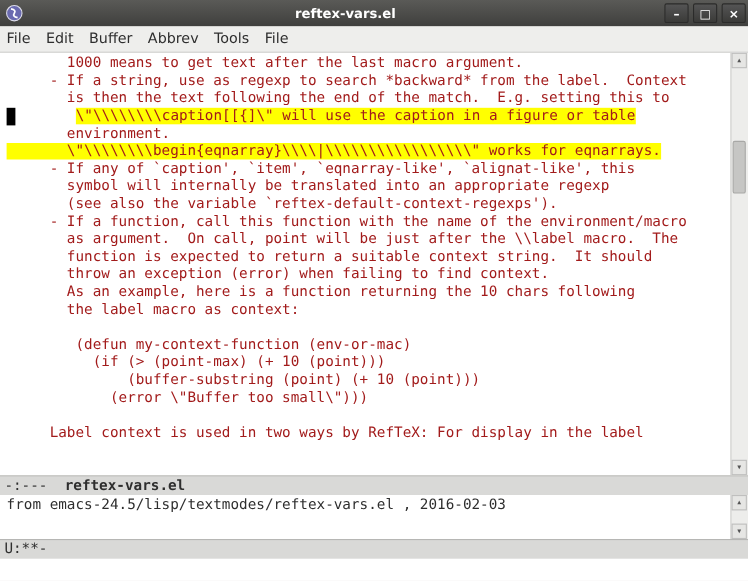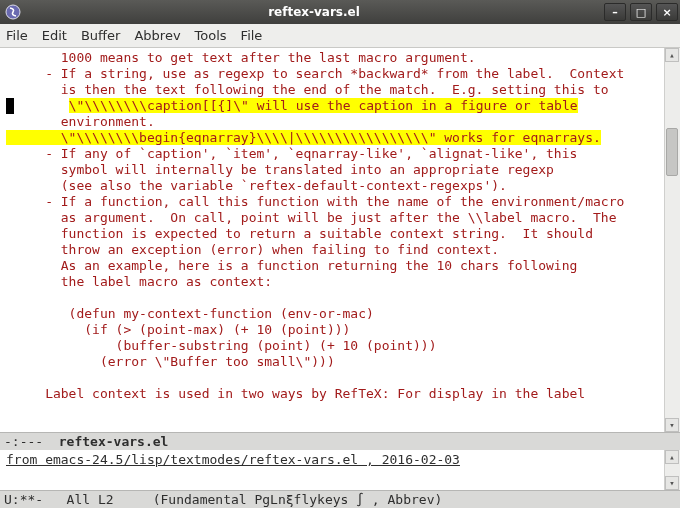--- a/index.html
+++ b/index.html
@@ -112,21 +112,20 @@
   }
   .modeline .bold { font-weight: bold; }
   .minibuf {
     height: 20px;
     background: #fff;
     font-size: 13px;
     color: #2e2e2e;
     padding: 2px 6px;
     white-space: pre;
     position: relative;
-    text-decoration: underline;
   }
   .minibuf .scroll-mini {
     position:absolute; right:0; top:0; bottom:0; width:16px;
     background:#ededeb; border-left:1px solid #cfcfcd;
   }
 </style>
 </head>
 <body>
 
 <div class="titlebar">
@@ -196,15 +195,15 @@
     <div class="scroll-btn up" style="position:absolute;top:0">▴</div>
   </div>
 </div>
 
 <div style="height:20px;background:#fff;position:relative">
   <div style="position:absolute;right:0;top:0;bottom:0;width:16px;background:#ededeb;border-left:1px solid #cfcfcd">
     <div class="scroll-btn down" style="position:absolute;bottom:0">▾</div>
   </div>
 </div>
 
-<div class="modeline"><span>U:**- </span><span>  All L2     (Fundamental PgLnξflykeys ∫ , Abbrev)</span></div>
+<div class="modeline"><span>U:**- </span></div>
 
 <div style="height:20px;background:#fff"></div>
 
 </body></html>

